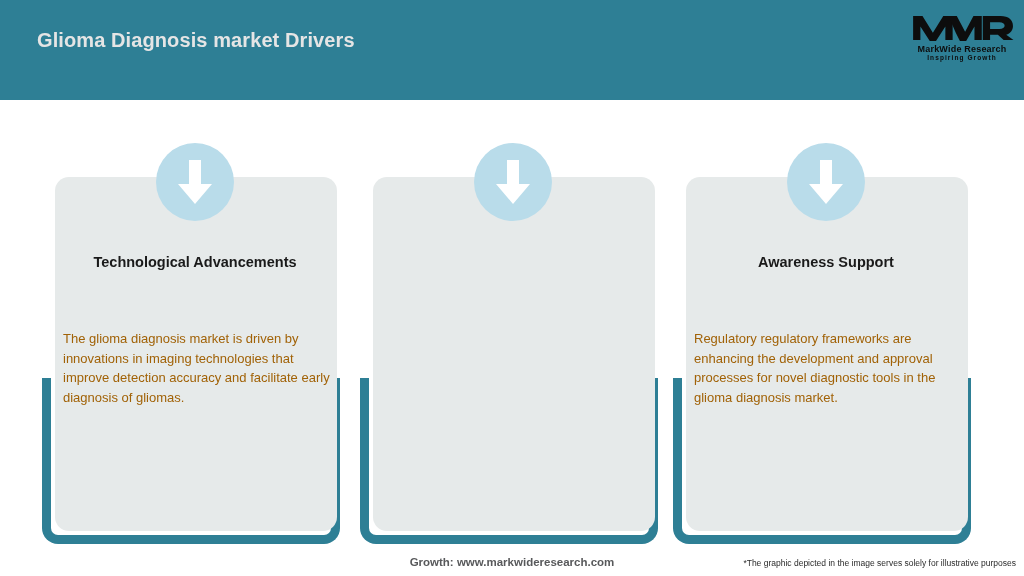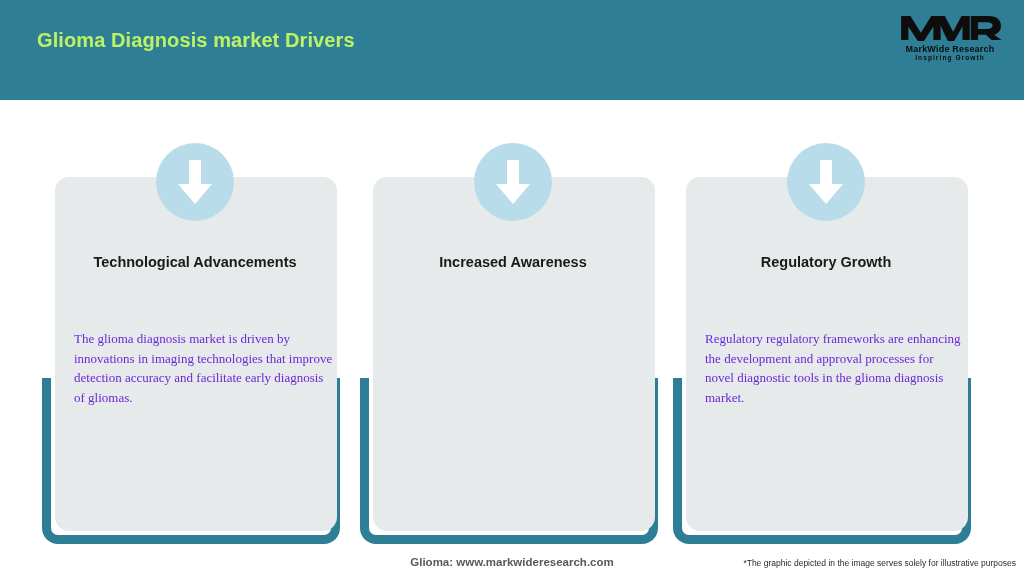--- a/index.html
+++ b/index.html
@@ -23,28 +23,28 @@
     width: 1024px;
     height: 100px;
     background: #2e7f95;
   }
   .header-title {
     position: absolute;
     left: 37px;
     top: 26px;
     font-size: 20px;
     font-weight: bold;
-    color: #bef264;
+    color: #e5e5e5;
     letter-spacing: 0.1px;
     line-height: 28px;
     white-space: nowrap;
   }
   .logo-wrap {
     position: absolute;
-    right: 22px;
+    right: 10px;
     top: 10px;
     width: 104px;
     height: 52px;
   }
   .logo-mark {
     width: 104px;
     height: 34px;
     display: block;
   }
   .logo-name {
@@ -130,28 +130,27 @@
     right: 10px;
     top: 152px;
     text-align: center;
     font-size: 14.5px;
     font-weight: bold;
     color: #1a1a1a;
     line-height: 20px;
   }
   .card-body {
     position: absolute;
-    left: 32px;
+    left: 21px;
     right: 14px;
     top: 229px;
     font-size: 13px;
-    color: #6d28d9;
+    color: #a16207;
     line-height: 19.5px;
     text-align: left;
-    font-family: Liberation Serif, serif;
   }
 
   
   .footer-source {
     position: absolute;
     left: 0;
     right: 0;
     top: 556px;
     text-align: center;
     font-size: 11.5px;
@@ -200,31 +199,30 @@
   </div>
 
   <div class="card-slot slot-1">
     <div class="frame"></div>
     <div class="panel"></div>
     <div class="icon-circle">
       <svg width="42" height="48" viewBox="0 0 42 48">
         <path d="M15 2 L27 2 L27 26 L38 26 L21 46 L4 26 L15 26 Z" fill="#ffffff"></path>
       </svg>
     </div>
-    <div class="card-title">Increased Awareness</div>
   </div>
 
   <div class="card-slot slot-2">
     <div class="frame"></div>
     <div class="panel"></div>
     <div class="icon-circle">
       <svg width="42" height="48" viewBox="0 0 42 48">
         <path d="M15 2 L27 2 L27 26 L38 26 L21 46 L4 26 L15 26 Z" fill="#ffffff"></path>
       </svg>
     </div>
-    <div class="card-title">Regulatory Growth</div>
+    <div class="card-title">Awareness Support</div>
     <div class="card-body">Regulatory regulatory frameworks are enhancing the development and approval processes for novel diagnostic tools in the glioma diagnosis market.</div>
   </div>
 
 </div>
 
-<div class="footer-source">Glioma: www.markwideresearch.com</div>
+<div class="footer-source">Growth: www.markwideresearch.com</div>
 <div class="footer-note">*The graphic depicted in the image serves solely for illustrative purposes</div>
 
 </body></html>

